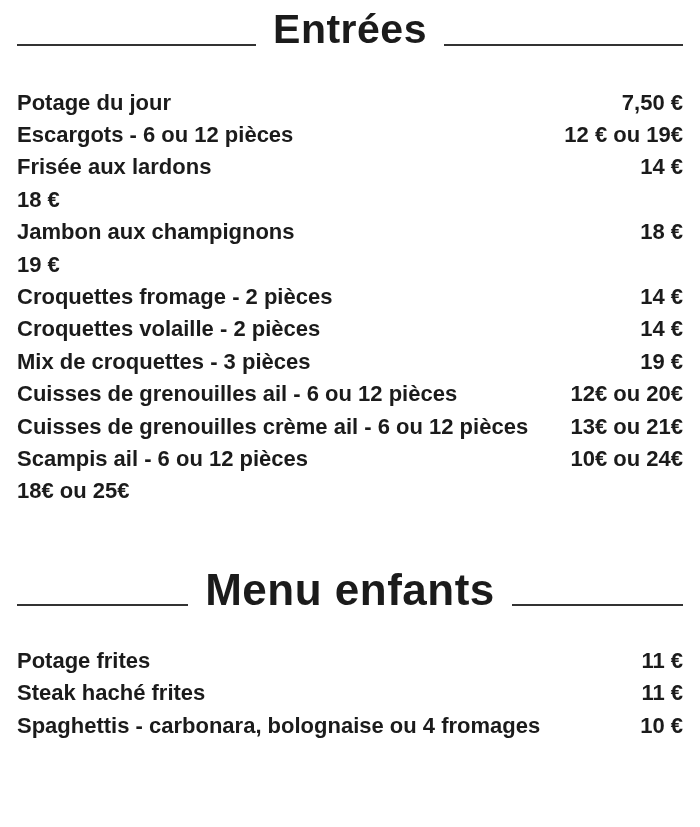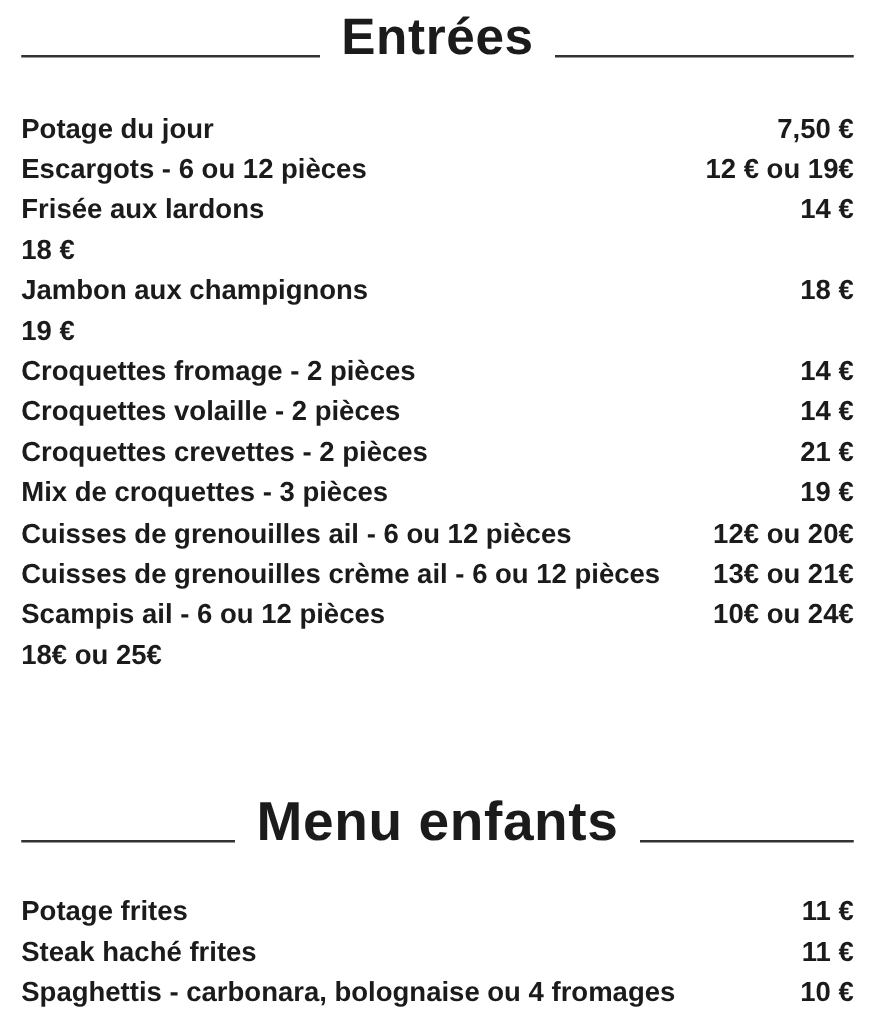--- a/index.html
+++ b/index.html
@@ -43,21 +43,21 @@
     height: 0;
     border-top: 2px solid var(--rule);
     margin-bottom: 8px;
   }
   .items {
     list-style: none;
     margin: 0;
     padding: 0;
   }
   .menu-section.section--0 .items { margin-top: 33px; }
-  .menu-section.section--1 { margin-top: 92px; }
+  .menu-section.section--1 { margin-top: 56px; }
   .menu-section.section--1 .section-title { font-size: 44px; }
   .menu-section.section--1 .rule { margin-bottom: 9px; }
   .menu-section.section--1 .items { margin-top: 30px; }
   .row {
     display: flex;
     justify-content: space-between;
     align-items: center;
     font-size: 22px;
     font-weight: 700;
     line-height: 32.4px;
@@ -113,24 +113,20 @@
   <li class="row">
     <span class="item-name">Croquettes fromage - 2 pièces</span>
     <span class="item-price">14 €</span>
   </li>
 
   <li class="row">
     <span class="item-name">Croquettes volaille - 2 pièces</span>
     <span class="item-price">14 €</span>
   </li>
 
-  <li class="row">
-    <span class="item-name">Croquettes crevettes - 2 pièces</span>
-    <span class="item-price">21 €</span>
-  </li>
 
   <li class="row">
     <span class="item-name">Mix de croquettes - 3 pièces</span>
     <span class="item-price">19 €</span>
   </li>
 
   <li class="row">
     <span class="item-name">Cuisses de grenouilles ail - 6 ou 12 pièces</span>
     <span class="item-price">12€ ou 20€</span>
   </li>

